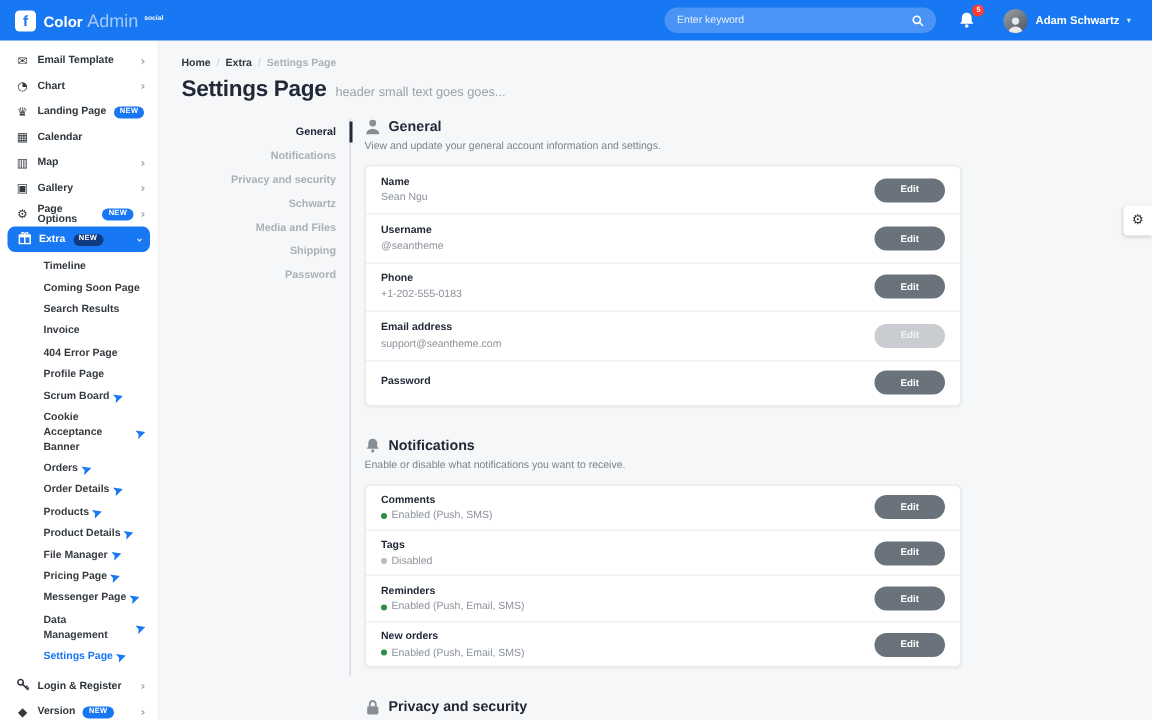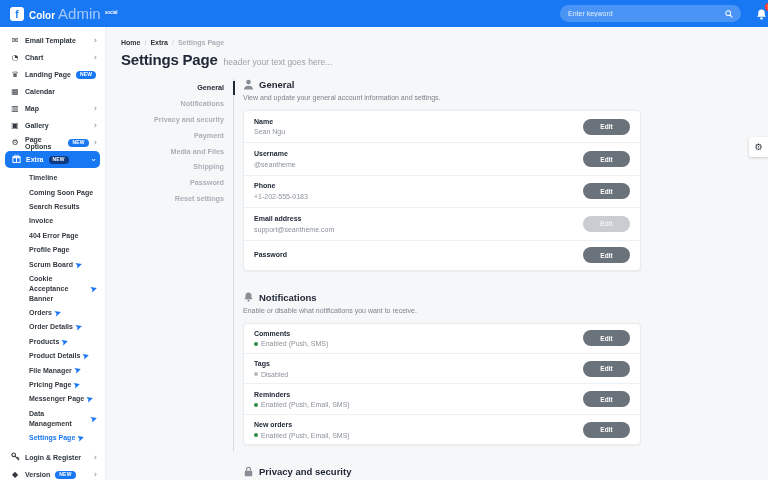--- a/index.html
+++ b/index.html
@@ -5,21 +5,21 @@
   * { margin:0; padding:0; box-sizing:border-box; }
   html,body { width:768px; height:480px; overflow:hidden; }
   body { font-family:"Liberation Sans","DejaVu Sans",sans-serif; background:#f6f7f9; position:relative; }
   .glyph { font-family:"DejaVu Sans",sans-serif; }
 
   
   .hdr { position:absolute; top:0; left:0; right:0; height:27px; background:#1877f2; display:flex; align-items:center; z-index:20; }
   .brand { display:flex; align-items:baseline; gap:5px; padding-left:10px; }
   .brand-icon { width:14px; height:14px; background:#fff; border-radius:3px; color:#1877f2; font-weight:700; font-size:10px; display:flex; align-items:flex-end; justify-content:center; align-self:center; line-height:13px; }
   .brand-bold { color:#fff; font-size:10px; font-weight:700; }
-  .brand-light { color:rgba(255,255,255,.6); font-size:15px; font-weight:400; margin-left:-2px; }
+  .brand-light { color:rgba(255,255,255,.6); font-size:12px; font-weight:400; margin-left:-2px; }
   .brand-sup { color:#fff; font-size:4.5px; font-weight:700; position:relative; top:-5px; margin-left:-1px; }
   .hdr-search { margin-left:auto; width:181px; height:17px; background:rgba(255,255,255,.22); border-radius:9px; display:flex; align-items:center; padding:0 8px;gap:31px; }
   .hdr-search input { flex:1; background:transparent; border:none; outline:none; color:#fff; font-size:7px; font-family:inherit; }
   .hdr-search input::placeholder { color:rgba(255,255,255,.85); }
   .hdr-bell { position:relative; margin-left:15px; width:12px; height:13px; cursor:pointer; }
   .badge-red { position:absolute; top:-4px; right:-5px; min-width:8px; height:8px; background:#ff3b30; border-radius:5px; color:#fff; font-size:5px; font-weight:700; display:flex; align-items:center; justify-content:center; padding:0 1px; }
   .hdr-user { display:flex; align-items:center; gap:5px; margin-left:18px; padding-right:14px; cursor:pointer; }
   .avatar { width:16px; height:16px; border-radius:50%; background:linear-gradient(140deg,#9aa2ab,#4d545c); overflow:hidden; display:flex; align-items:flex-end; justify-content:center; }
   .hdr-name { color:#fff; font-size:7.5px; font-weight:600; }
   .hdr-caret { color:rgba(255,255,255,.85); font-size:5.5px; }
@@ -92,20 +92,30 @@
         <line x1="6.3" y1="6.3" x2="9.2" y2="9.2" stroke="#ffffff" stroke-width="1.3"></line>
       </svg>
   </div>
   <div class="hdr-bell">
     <svg width="11" height="12" viewBox="0 0 10 11">
         <path d="M5 .5 C3.2 .5 2 1.8 2 3.5 L2 5.6 L.9 7.2 L9.1 7.2 L8 5.6 L8 3.5 C8 1.8 6.8 .5 5 .5 Z" fill="#ffffff"></path>
         <circle cx="5" cy="8.6" r="1.1" fill="#ffffff"></circle>
       </svg>
     <span class="badge-red">5</span>
   </div>
+  <div class="hdr-user">
+    <span class="avatar">
+      <svg width="12" height="12" viewBox="0 0 10 10">
+          <circle cx="5" cy="3.4" r="2" fill="#e7e9ec"></circle>
+          <path d="M1 10 a4 3.6 0 0 1 8 0 Z" fill="#e7e9ec"></path>
+        </svg>
+    </span>
+    <span class="hdr-name">Adam Schwartz</span>
+    <span class="hdr-caret glyph">▾</span>
+  </div>
 </header>
 
 <aside class="sidebar">
   <div class="s-item">
     <span class="s-icon glyph">✉</span>
     <span>Email Template</span>
     <span class="s-caret glyph">›</span>
   </div>
   <div class="s-item">
     <span class="s-icon glyph">◔</span>
@@ -260,33 +270,32 @@
 <main class="main">
   <div class="breadcrumb">
     <span class="crumb">Home</span>
     <span class="crumb-sep">/</span>
     <span class="crumb">Extra</span>
     <span class="crumb-sep">/</span>
     <span class="crumb current">Settings Page</span>
   </div>
   <div class="title-row">
     <span class="page-title">Settings Page</span>
-    <span class="page-subtitle">header your text goes here...</span>
+    <span class="page-subtitle">header small text goes goes...</span>
   </div>
 
   <div class="settings-layout">
     <nav class="settings-nav">
       <div class="nav-item active">General</div>
       <div class="nav-item">Notifications</div>
       <div class="nav-item">Privacy and security</div>
-      <div class="nav-item">Payment</div>
+      <div class="nav-item">Schwartz</div>
       <div class="nav-item">Media and Files</div>
       <div class="nav-item">Shipping</div>
       <div class="nav-item">Password</div>
-      <div class="nav-item">Reset settings</div>
     </nav>
 
     <div class="sections">
 
       <section>
         <div class="section-header">
           <svg class="section-icon" viewBox="0 0 10 10">
               <circle cx="5" cy="2.8" r="2.1" fill="#878e96"></circle>
               <path d="M1 9.6 a4 3.4 0 0 1 8 0 Z" fill="#878e96"></path>
             </svg>

